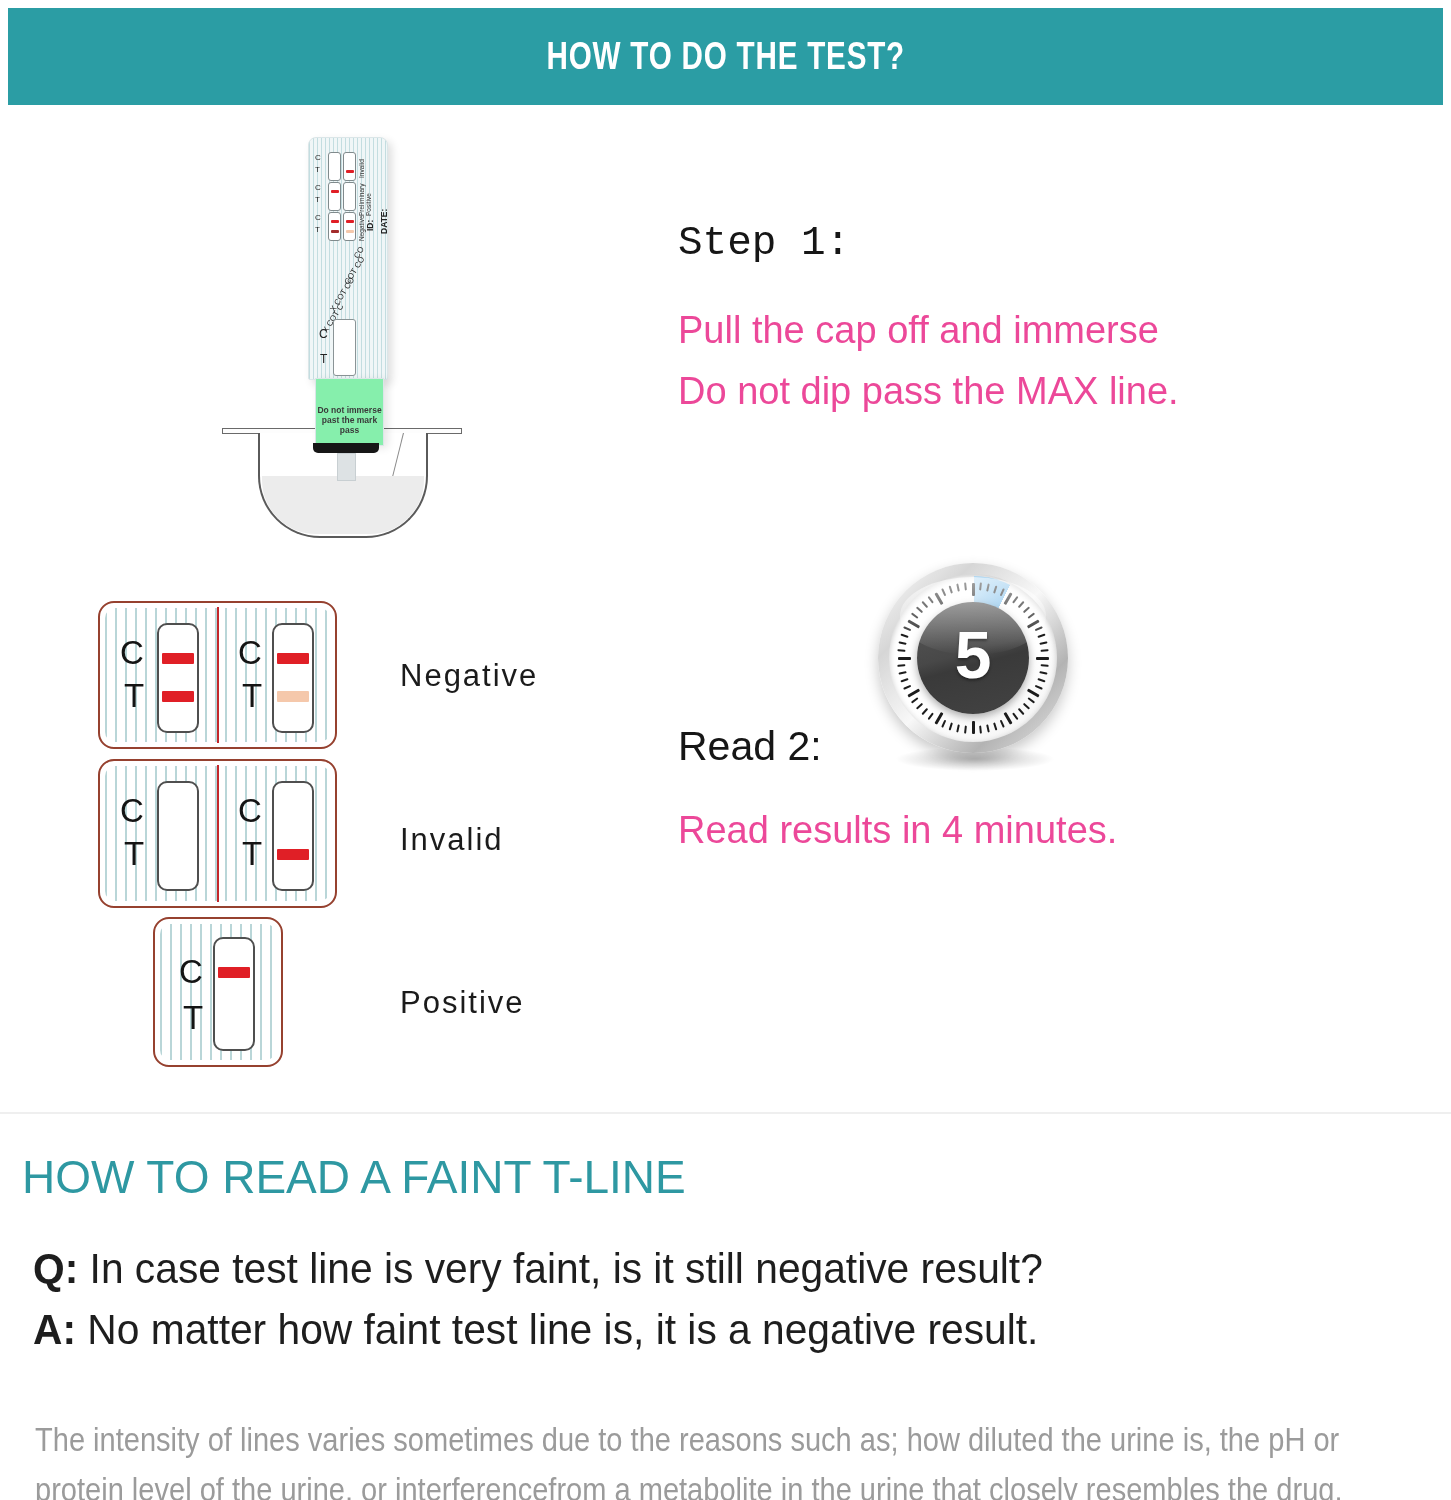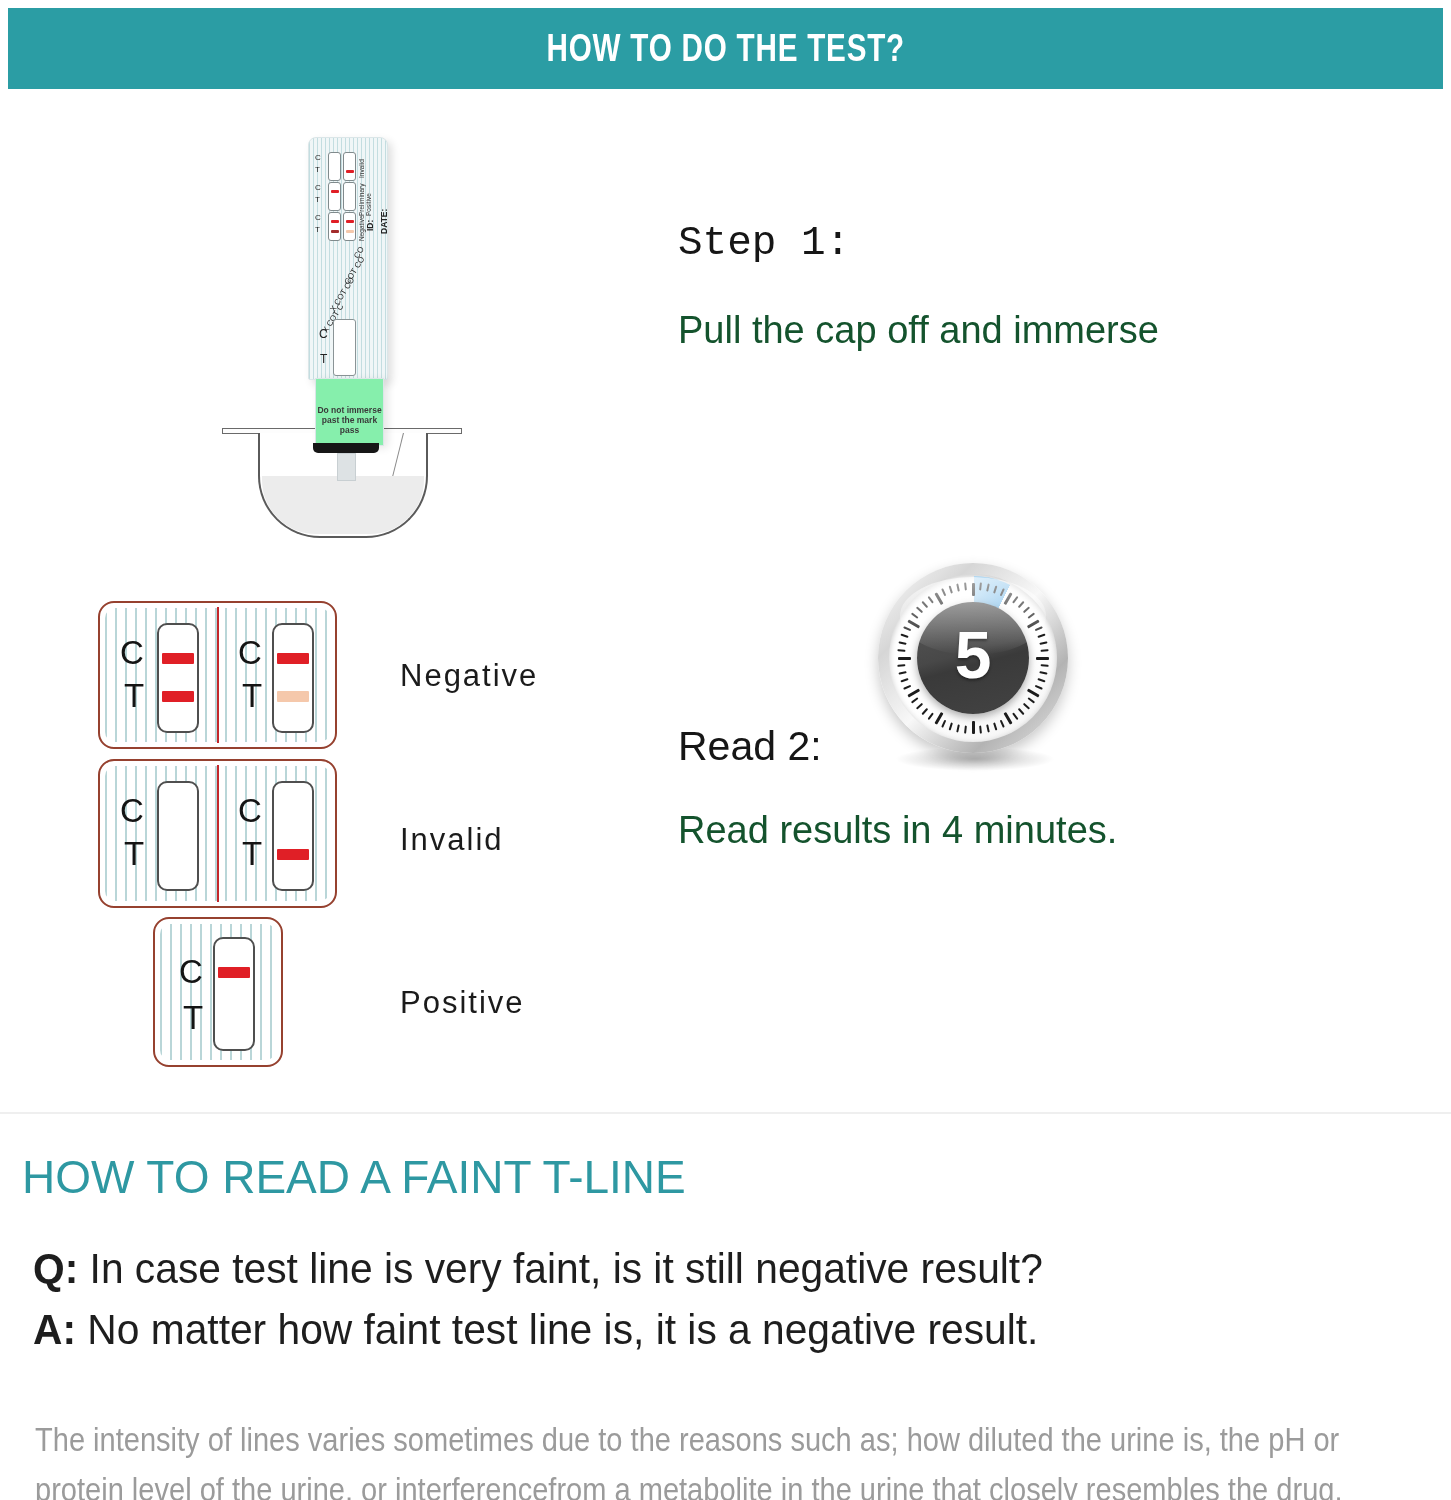--- a/index.html
+++ b/index.html
@@ -1,20 +1,20 @@
 <!DOCTYPE html>
 <html><head>
 <meta charset="utf-8">
 <style>
   html,body{margin:0;padding:0;background:#fff;}
   .page{position:relative;width:1451px;height:1500px;background:#ffffff;overflow:hidden;
         font-family:"Liberation Sans",sans-serif;color:#1a1a1a;}
 
   
-  .banner{position:absolute;left:8px;top:8px;width:1435px;height:81px;background:#2b9da4;
+  .banner{position:absolute;left:8px;top:8px;width:1435px;height:97px;background:#2b9da4;
           display:flex;align-items:center;justify-content:center;}
   .banner-title{font-size:38px;font-weight:700;color:#ffffff;letter-spacing:1px;
                 transform:scaleX(0.78);white-space:nowrap;}
 
   
   .stick{position:absolute;left:308px;top:137px;width:78px;height:241px;z-index:2;
          background:#f0f6f7;border:1px solid #dbe6e8;border-radius:8px 8px 2px 2px;
          box-shadow:4px 4px 9px rgba(0,0,0,0.13);}
   .pinstripe{background-image:repeating-linear-gradient(90deg,rgba(140,190,196,0.45) 0 1px,transparent 1px 4px);}
   .mini-row{position:absolute;left:6px;width:66px;height:27px;}
@@ -44,21 +44,21 @@
         border:1px solid #6a6a6a;z-index:1;}
   .cup{position:absolute;left:258px;top:433px;width:166px;height:103px;background:#fff;
        border:2px solid #5a5a5a;border-top:none;border-radius:0 0 62px 62px;z-index:1;overflow:hidden;}
   .liquid{position:absolute;left:2px;right:2px;bottom:2px;height:58px;background:#ececec;
           border-radius:0 0 54px 54px;}
   .inner-line{position:absolute;right:30px;top:-8px;width:1px;height:80px;background:#8a8a8a;
               transform:rotate(14deg);}
 
   
   .step-title{position:absolute;font-size:41px;color:#161616;}
-  .step-body{position:absolute;font-size:38px;color:#14532d;line-height:61px;white-space:nowrap;}
+  .step-body{position:absolute;font-size:38px;color:#ec4899;line-height:61px;white-space:nowrap;}
 
   
   .card{position:absolute;background:#fff;border:2px solid #96412f;border-radius:16px;z-index:1;}
   .card-stripes{position:absolute;inset:5px;border-radius:10px;
                 background:repeating-linear-gradient(90deg,#b9d6d8 0 2px,transparent 2px 10px);}
   .card-divider{position:absolute;left:50%;top:4px;bottom:4px;width:2px;margin-left:-1px;background:#c3272b;}
   .ct{position:absolute;font-size:33px;color:#141414;line-height:33px;}
   .win{position:absolute;top:20px;width:38px;height:106px;background:#fff;border:2px solid #4f4f4f;border-radius:10px;}
   .win .bar{position:absolute;left:3px;right:3px;height:11px;border-radius:1px;}
   .win .bar.c{top:28px;}
@@ -173,20 +173,21 @@
         <div>past the mark pass</div>
       </div>
     </div>
     <div class="max-band"></div>
     <div class="dip-strip"></div>
   </div>
 
   <div class="step-title" style="left:678px;top:220px;font-family:Liberation Mono, monospace;">Step 1:</div>
   <div class="step-body" style="left:678px;top:300px;">
     <div>Pull the cap off and immerse</div>
+    <div>Do not dip pass the MAX line.</div>
   </div>
 
   <div class="card" style="left:98px;top:601px;width:235px;height:144px;">
     <div class="card-stripes"></div>
     <div class="card-divider"></div>
     <span class="ct" style="left:20px;top:33px;">C</span>
     <span class="ct" style="left:24px;top:76px;">T</span>
     <div class="win" style="left:57px;">
         <div class="bar c strong"></div>
         <div class="bar t strong"></div>

